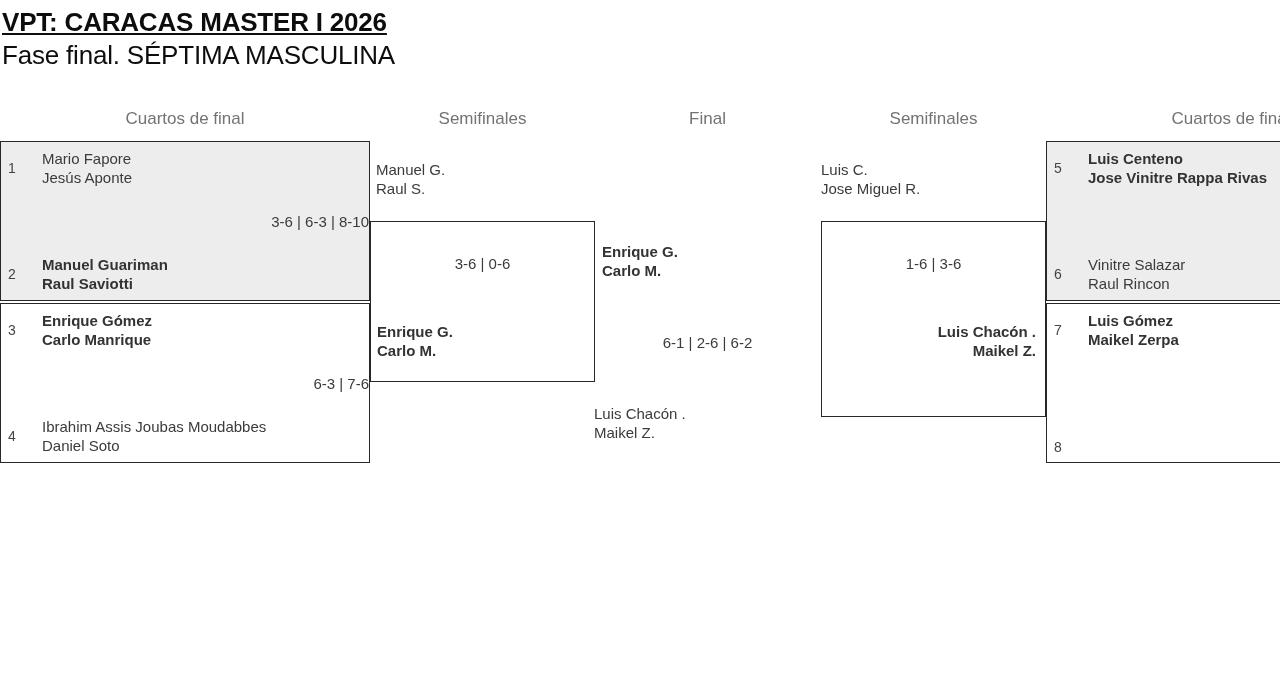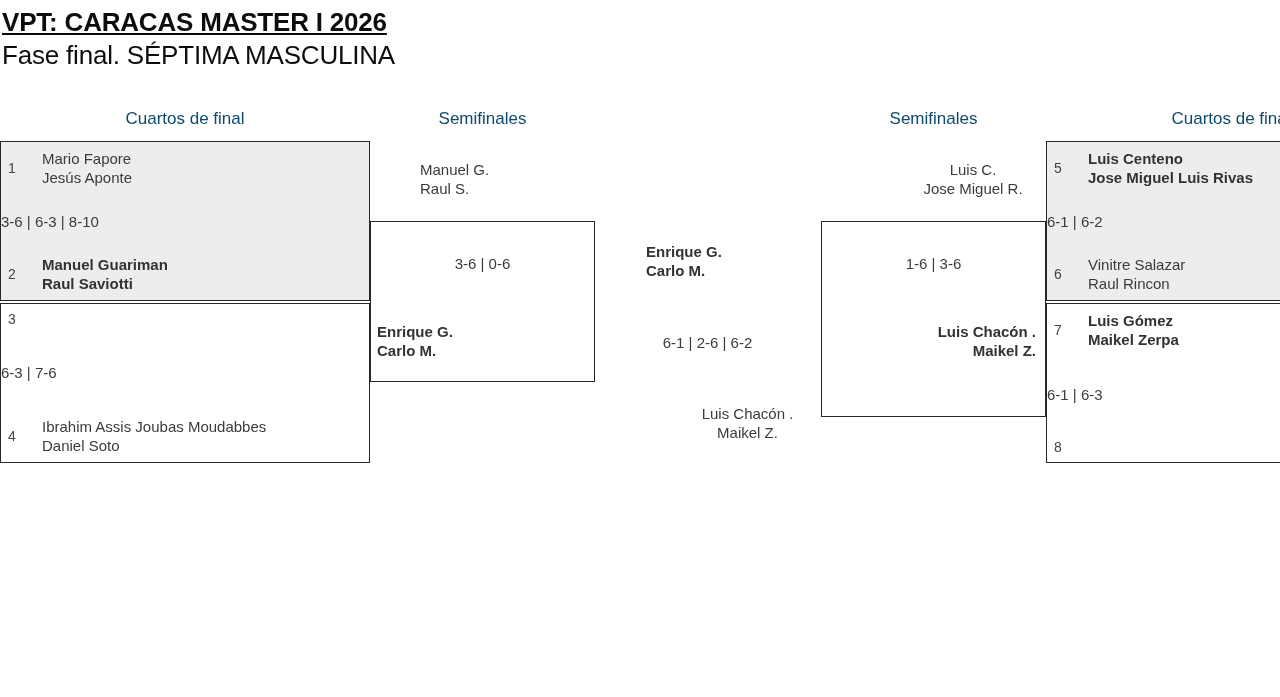--- a/index.html
+++ b/index.html
@@ -32,21 +32,21 @@
     color: #0d0d0d;
     letter-spacing: -0.2px;
     white-space: nowrap;
   }
   .col-header {
     position: absolute;
     top: 108px;
     font-size: 17px;
     line-height: 22px;
     font-weight: 400;
-    color: #0c4a6e;
+    color: #737373;
     text-align: center;
     white-space: nowrap;
   }
   .match-box {
     position: absolute;
     box-sizing: border-box;
     border: 1px solid #272727;
     background: #ffffff;
     display: flex;
     flex-direction: column;
@@ -66,21 +66,21 @@
     color: #444444;
   }
   .players {
     font-size: 15px;
     line-height: 19px;
     white-space: nowrap;
     margin-left: 15px;
   }
   .winner .players { font-weight: 700; color: #333333; }
   .score-line {
-    text-align: left;
+    text-align: right;
     font-size: 15px;
     line-height: 19px;
     color: #3b3b3b;
   }
   .sf-box {
     position: absolute;
     box-sizing: border-box;
     border: 1px solid #272727;
     background: #ffffff;
   }
@@ -100,42 +100,42 @@
     color: #333333;
     white-space: nowrap;
   }
   .sf-winner.align-left { left: 6px; }
   .sf-winner.align-right { right: 9px; text-align: right; }
   .float-team {
     position: absolute;
     font-size: 15px;
     line-height: 19px;
     white-space: nowrap;
-    margin-left: 44px;
   }
   .float-team.bold { font-weight: 700; color: #333333; }
-  .float-team.align-right { text-align: center; }
+  .float-team.align-right { text-align: left; }
   .final-score {
     position: absolute;
     left: 594px; top: 333px; width: 227px;
     text-align: center;
     font-size: 15px;
     line-height: 19px;
   }
 </style>
 </head>
 <body>
 
 <div class="page">
 
   <div class="title">VPT: CARACAS MASTER I 2026</div>
   <div class="subtitle">Fase final. SÉPTIMA MASCULINA</div>
 
   <div class="col-header" style="left:0;width:370px">Cuartos de final</div>
   <div class="col-header" style="left:370px;width:225px">Semifinales</div>
+  <div class="col-header" style="left:594px;width:227px">Final</div>
   <div class="col-header" style="left:821px;width:225px">Semifinales</div>
   <div class="col-header" style="left:1046px;width:370px">Cuartos de final</div>
 
   <div class="match-box shaded" style="left:0;top:141px;width:370px;height:160px">
     <div class="team-row">
       <span class="seed">1</span>
       <div class="players">
         <div>Mario Fapore</div>
         <div>Jesús Aponte</div>
       </div>
@@ -146,20 +146,24 @@
       <div class="players">
         <div>Manuel Guariman</div>
         <div>Raul Saviotti</div>
       </div>
     </div>
   </div>
 
   <div class="match-box" style="left:0;top:303px;width:370px;height:160px">
     <div class="team-row winner">
       <span class="seed">3</span>
+      <div class="players">
+        <div>Enrique Gómez</div>
+        <div>Carlo Manrique</div>
+      </div>
     </div>
     <div class="score-line">6-3 | 7-6</div>
     <div class="team-row">
       <span class="seed">4</span>
       <div class="players">
         <div>Ibrahim Assis Joubas Moudabbes</div>
         <div>Daniel Soto</div>
       </div>
     </div>
   </div>
@@ -198,21 +202,21 @@
       <div>Luis Chacón .</div>
       <div>Maikel Z.</div>
     </div>
   </div>
 
   <div class="match-box shaded" style="left:1046px;top:141px;width:370px;height:160px">
     <div class="team-row winner">
       <span class="seed">5</span>
       <div class="players">
         <div>Luis Centeno</div>
-        <div>Jose Miguel Luis Rivas</div>
+        <div>Jose Vinitre Rappa Rivas</div>
       </div>
     </div>
     <div class="score-line">6-1 | 6-2</div>
     <div class="team-row">
       <span class="seed">6</span>
       <div class="players">
         <div>Vinitre Salazar</div>
         <div>Raul Rincon</div>
       </div>
     </div>

